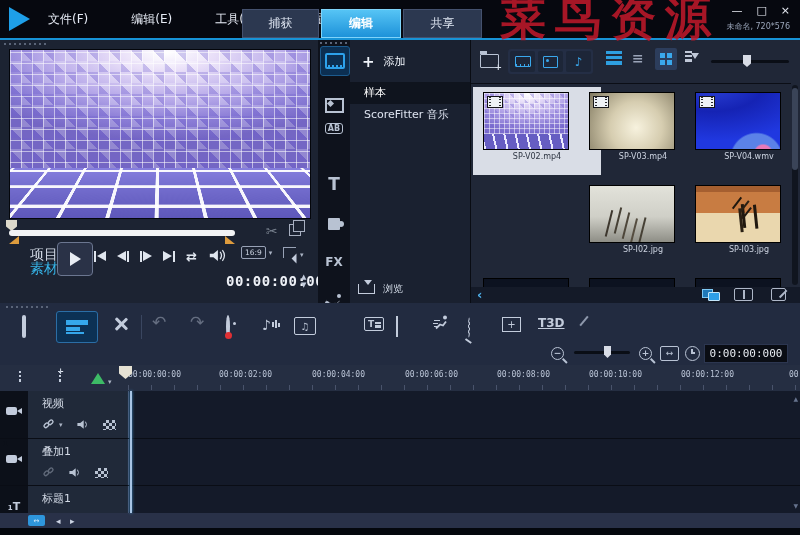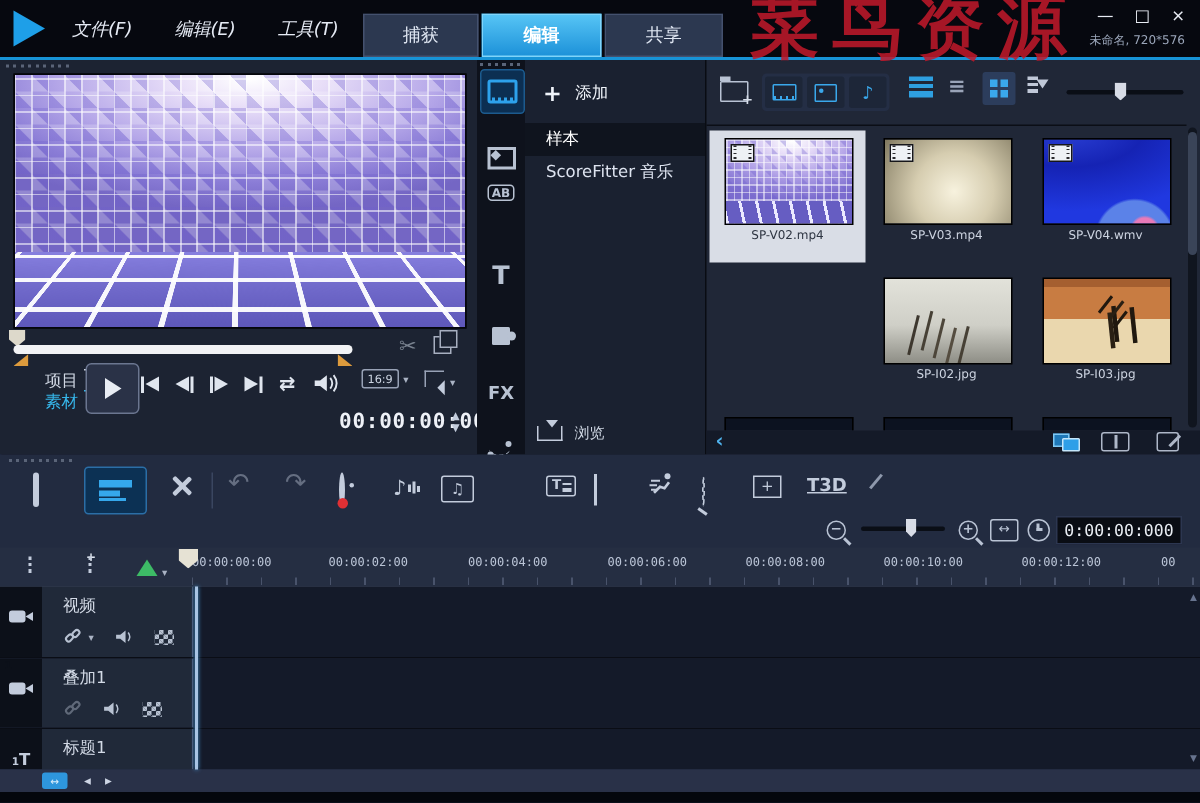--- a/index.html
+++ b/index.html
@@ -3,21 +3,21 @@
 <meta charset="utf-8">
 <style>
   html,body{margin:0;padding:0;background:#000;}
   #win{position:relative;width:800px;height:535px;background:#10141f;overflow:hidden;
        font-family:"DejaVu Sans",sans-serif;box-shadow:inset 0 0 0 1px #16243c;}
   .abs{position:absolute;}
 
   
   .titlebar{position:absolute;left:0;top:0;width:800px;height:38px;background:#06080f;border-bottom:2px solid #1793d6;z-index:5;}
   .logo{position:absolute;left:9px;top:7px;width:0;height:0;border-left:21px solid #1e9fe8;border-top:12px solid transparent;border-bottom:12px solid transparent;}
-  .menubar{position:absolute;left:42px;top:0;height:38px;display:flex;align-items:center;gap:16px;font-style:italic;}
+  .menubar{position:absolute;left:42px;top:0;height:38px;display:flex;align-items:center;gap:31px;}
   .menu{color:#e6ebf5;font-size:12px;padding:2px 6px;cursor:default;}
   .tab{position:absolute;top:9px;height:29px;display:flex;align-items:center;justify-content:center;font-size:12px;color:#dfe6f2;background:#2c3850;box-shadow:inset 0 0 0 1px #44516e;}
   .tab.active{background:linear-gradient(#58c6f6,#1b90d8);color:#fff;font-weight:bold;box-shadow:inset 0 0 0 1px #7fd4fa;}
   .watermark{position:absolute;left:500px;top:-9px;font-family:"DejaVu Serif",serif;font-weight:bold;font-size:46px;line-height:54px;letter-spacing:9px;color:rgba(195,25,42,.85);z-index:60;pointer-events:none;white-space:nowrap;}
   .winbtns{position:absolute;right:10px;top:4px;display:flex;gap:14px;color:#e8ecf4;font-size:11px;}
   .winbtns span{cursor:default;}
   .docinfo{position:absolute;right:10px;top:21px;font-size:8px;color:#9ba6ba;}
 
   
   .grip{height:2px;background:repeating-linear-gradient(90deg,#5a6478 0 2px,transparent 2px 5px);width:42px;}
@@ -40,21 +40,21 @@
       linear-gradient(180deg,#8c84e0,#4a43a4);}
   .horizon{position:absolute;left:0;right:0;top:72%;height:5px;background:linear-gradient(rgba(255,255,255,.9),rgba(255,255,255,0));}
   .shuttle{position:absolute;left:6px;top:180px;width:11px;height:11px;background:#ddd9cb;clip-path:polygon(0 0,100% 0,100% 58%,50% 100%,0 58%);}
   .seekbar{position:absolute;left:9px;top:190px;width:226px;height:6px;background:#f2f3f5;border-radius:3px;}
   .wedge{position:absolute;top:196px;width:10px;height:8px;background:#dd9b3d;}
   .wedge.l{left:9px;clip-path:polygon(0 100%,100% 0,100% 100%);}
   .wedge.r{left:225px;clip-path:polygon(0 0,100% 100%,0 100%);}
   .scis{position:absolute;left:266px;top:183px;font-size:14px;color:#79828f;}
   .copyb{position:absolute;left:289px;top:184px;width:10px;height:10px;border:1.5px solid #a7afc0;}
   .copyb::after{content:"";position:absolute;left:3px;top:-5px;width:10px;height:10px;border:1.5px solid #a7afc0;background:#1c2332;}
-  .plabel{position:absolute;font-size:11px;display:flex;align-items:flex-start;gap:4px;}
+  .plabel{position:absolute;font-size:14px;display:flex;align-items:flex-start;gap:4px;}
   .plabel i{display:block;width:9px;height:0;border-top:1.5px solid currentColor;}
   .playbtn{position:absolute;left:57px;top:202px;width:34px;height:32px;background:#2a3247;border:1px solid #6b7690;border-radius:4px;display:flex;align-items:center;justify-content:center;}
   .tri-r{width:0;height:0;border-left:11px solid #e9edf4;border-top:7px solid transparent;border-bottom:7px solid transparent;}
   .transports{position:absolute;left:94px;top:208px;display:flex;gap:11px;align-items:center;height:16px;}
   .tbtn{display:flex;align-items:center;gap:1px;color:#dfe5ee;}
   .tb{width:2px;height:11px;background:currentColor;}
   .tl{width:0;height:0;border-right:9px solid currentColor;border-top:5.5px solid transparent;border-bottom:5.5px solid transparent;}
   .tr{width:0;height:0;border-left:9px solid currentColor;border-top:5.5px solid transparent;border-bottom:5.5px solid transparent;}
   .loopg{font-size:13px;font-weight:bold;color:#dfe5ee;}
   .aspect{position:absolute;left:241px;top:206px;display:flex;align-items:center;gap:3px;}
@@ -104,21 +104,21 @@
   .gridbox{position:absolute;left:184px;top:8px;width:22px;height:22px;background:#2c3d5c;border-radius:2px;display:flex;align-items:center;justify-content:center;}
   .gridic{width:12px;height:12px;background:
       linear-gradient(#3aa8ec,#3aa8ec) 0 0/5px 5px,linear-gradient(#3aa8ec,#3aa8ec) 7px 0/5px 5px,
       linear-gradient(#3aa8ec,#3aa8ec) 0 7px/5px 5px,linear-gradient(#3aa8ec,#3aa8ec) 7px 7px/5px 5px;background-repeat:no-repeat;}
   .sortic{position:absolute;left:214px;top:10px;width:14px;height:14px;position:absolute;}
   .sortic::before{content:"";position:absolute;left:0;top:1px;width:7px;height:11px;background:linear-gradient(#c0c8d8 0 2px,transparent 2px 4px,#c0c8d8 4px 6px,transparent 6px 8px,#c0c8d8 8px 10px);}
   .sortic::after{content:"";position:absolute;right:0;top:3px;width:0;height:0;border-top:6px solid #c0c8d8;border-left:4px solid transparent;border-right:4px solid transparent;}
   .zslider{position:absolute;left:240px;top:20px;width:78px;height:3px;background:#0a0e16;border-radius:2px;}
   .zthumb{position:absolute;left:32px;top:-5px;width:8px;height:12px;background:#d8dce6;clip-path:polygon(0 0,100% 0,100% 70%,50% 100%,0 70%);}
   .libgrid{position:absolute;left:0;top:43px;right:10px;bottom:16px;overflow:hidden;border-top:1px solid #0b0e16;}
-  .cell{position:absolute;width:104px;height:88px;}
+  .cell{position:absolute;width:104px;height:88px;padding-left:24px;}
   .cell.sel{background:#d9dde6;}
   .thumb{position:absolute;left:10px;top:5px;width:84px;height:56px;border:1px solid #000;overflow:hidden;}
   .clabel{position:absolute;left:0;right:0;top:65px;text-align:center;font-size:8px;color:#ccd3e0;}
   .cell.sel .clabel{color:#2e3542;}
   .vbadge{position:absolute;left:3px;top:3px;width:14px;height:10px;background:#eef1f5;border:1px solid #16161a;
     background-image:repeating-linear-gradient(0deg,#2a2a2e 0 1px,transparent 1px 3px),repeating-linear-gradient(0deg,#2a2a2e 0 1px,transparent 1px 3px);
     background-size:2px 8px;background-repeat:repeat-y,repeat-y;background-position:1px 1px,11px 1px;}
   .th-v02{background:
       repeating-linear-gradient(90deg,rgba(255,255,255,.5) 0 1px,transparent 1px 5px),
       repeating-linear-gradient(0deg,rgba(255,255,255,.5) 0 1px,transparent 1px 5px),
@@ -477,21 +477,21 @@
       <span class="gtri"></span>
       <span class="gtridn">▾</span>
       <div class="rscale">
         <span class="rlab" style="left:4px;">00:00:00:00</span>
         <span class="rlab" style="left:95px;">00:00:02:00</span>
         <span class="rlab" style="left:188px;">00:00:04:00</span>
         <span class="rlab" style="left:281px;">00:00:06:00</span>
         <span class="rlab" style="left:373px;">00:00:08:00</span>
         <span class="rlab" style="left:465px;">00:00:10:00</span>
         <span class="rlab" style="left:557px;">00:00:12:00</span>
-        <span class="rlab" style="left:650px;">00</span>
+        <span class="rlab" style="left:665px;">00</span>
       </div>
       <span class="phead"></span>
     </div>
 
     <div class="tracks">
       <div class="trow" style="height:47px;">
         <div class="tr-icon">
           <svg width="18" height="12" viewBox="0 0 18 12">
               <rect x="1" y="2" width="11" height="8" rx="2" fill="#c3ccdc"></rect>
               <path d="M12 6l5-3v6z" fill="#c3ccdc"></path>

